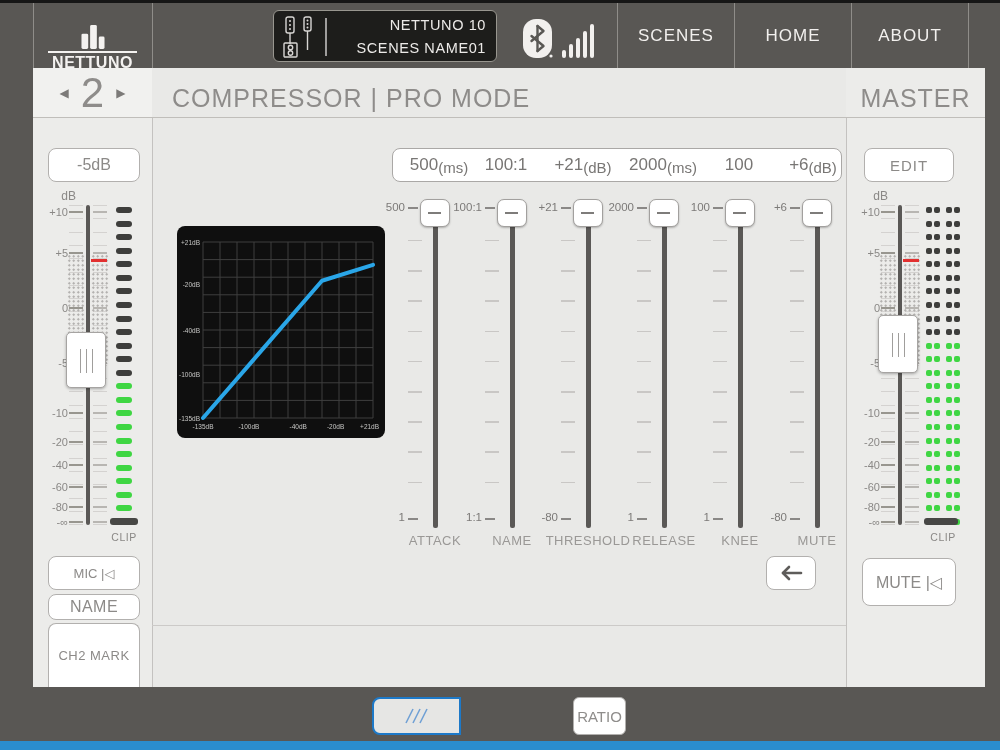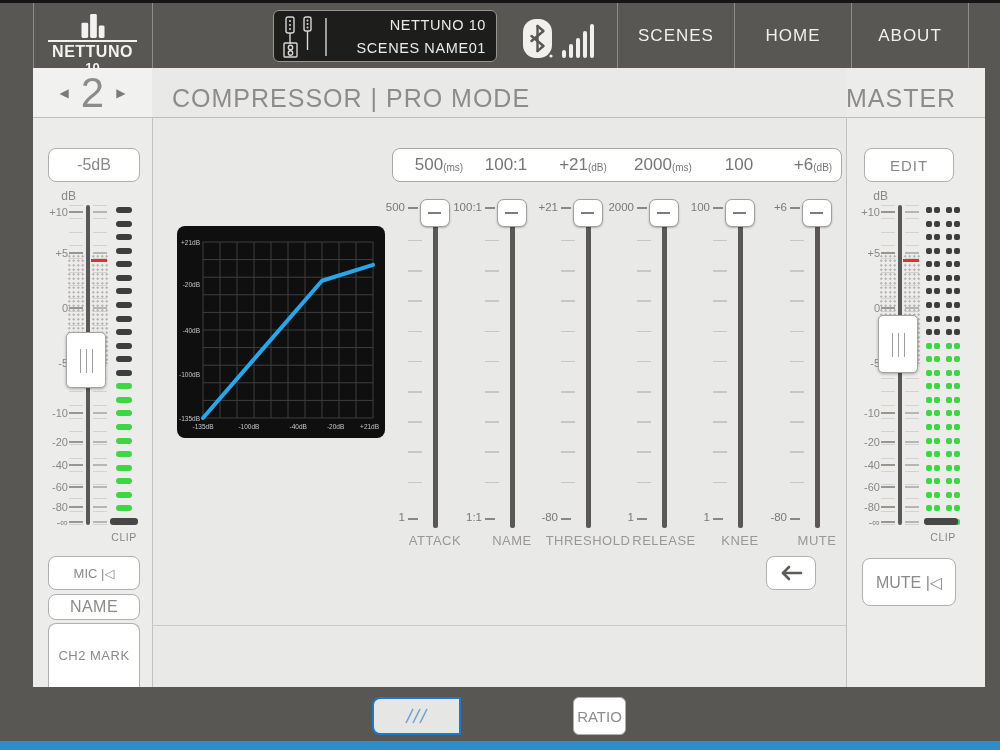--- a/index.html
+++ b/index.html
@@ -4,21 +4,21 @@
 <style>
   html,body{margin:0;padding:0;background:#2b2b2b;}
   #canvas{position:relative;width:1000px;height:750px;overflow:hidden;
     font-family:"Liberation Sans",sans-serif;background:#e9e9e7;-webkit-font-smoothing:antialiased;}
   .abs{position:absolute;}
   
   .dark{background:#595754;}
   #top-edge{left:0;top:0;width:1000px;height:3px;background:#161616;}
   #header{left:0;top:0;width:1000px;height:68px;}
   .hline{background:#8f8d89;width:1px;top:3px;height:65px;}
-  #logo-cell{left:33px;top:9px;width:119px;height:65px;display:flex;flex-direction:column;align-items:center;justify-content:flex-start;padding-top:5px;box-sizing:border-box;color:#f4f2f0;}
+  #logo-cell{left:33px;top:20px;width:119px;height:65px;display:flex;flex-direction:column;align-items:center;justify-content:flex-start;padding-top:5px;box-sizing:border-box;color:#f4f2f0;}
   .logo-title{font-size:16px;font-weight:bold;letter-spacing:.5px;border-top:2px solid #f4f2f0;padding:1px 4px 0 4px;margin-top:2px;}
   .logo-sub{font-size:13px;font-weight:bold;line-height:13px;}
   #display{left:273px;top:10px;width:224px;height:52px;background:#1d1d1b;border:1px solid #98968f;border-radius:6px;box-sizing:border-box;}
   .disp-text{position:absolute;right:10px;color:#eceae8;font-size:14.5px;letter-spacing:.6px;white-space:nowrap;}
   .sigbar{width:4px;background:#f2f0ee;border-radius:2px;}
   #nav{left:617px;top:3px;width:351px;height:65px;display:flex;}
   .nav-item{flex:1;display:flex;align-items:center;justify-content:center;color:#f2f0ee;font-size:17px;letter-spacing:1px;border-left:1px solid #8f8d89;cursor:pointer;}
   
   #left-strip{left:0;top:0;width:33px;height:750px;}
   #right-strip{left:985px;top:68px;width:15px;height:619px;}
@@ -53,21 +53,21 @@
   .pill{width:16px;height:6px;border-radius:3px;}
   .mrow{display:flex;justify-content:space-between;width:34px;}
   .mpair{display:flex;gap:2px;}
   .mini{width:6px;height:6px;border-radius:2px;}
   .clip-pill{height:7px;border-radius:3px;background:#474745;top:333px;}
   .clip-label{font-size:10.5px;color:#8a8886;top:346px;width:44px;text-align:center;letter-spacing:.5px;}
   
   #readout-bar{left:392px;top:148px;width:450px;height:34px;background:#fff;border:1px solid #aaa8a6;border-radius:8px;box-sizing:border-box;}
   .readout{position:absolute;top:0;height:32px;display:flex;align-items:center;transform:translateX(-50%);white-space:nowrap;}
   .ro-val{font-size:17px;color:#787674;}
-  .ro-unit{font-size:10px;color:#787674;padding-top:4px;}
+  .ro-unit{font-size:15px;color:#787674;padding-top:4px;}
   .slider{width:150px;height:360px;}
   .slider *{position:absolute;}
   .s-toplabel,.s-botlabel{width:45px;text-align:right;font-size:11.5px;color:#7c7a78;}
   .s-dash{left:48px;width:10px;height:2px;background:#8a8886;}
   .s-track{left:72.5px;top:7px;width:5px;height:326px;background:#5a5856;border-radius:2px;}
   .s-ticks{left:48px;top:45px;width:14px;height:272px;background:repeating-linear-gradient(180deg,#c9c7c5 0 1.5px,transparent 1.5px 30.2px);}
   .sknob{left:60px;top:4px;width:30px;height:28px;background:#fff;border:1.5px solid #a2a09e;border-radius:7px;box-sizing:border-box;box-shadow:0 1px 2px rgba(0,0,0,.25);cursor:pointer;}
   .sknob i{position:absolute;left:7px;top:11.5px;width:13px;height:2px;background:#7e7c7a;}
   .s-name{left:0;top:338px;width:150px;text-align:center;font-size:13px;color:#9a9896;letter-spacing:.5px;}
   #graph{left:177px;top:226px;width:208px;height:212px;background:#0f0f0f;border-radius:8px;}
@@ -160,21 +160,21 @@
     <span id="sel-num">2</span>
     <span class="sel-arrow">▶</span>
   </div>
 
   <div class="abs" id="rule-titles"></div>
   <div class="abs" id="rule-v1"></div>
   <div class="abs" id="rule-v2"></div>
   <div class="abs" id="rule-mid"></div>
 
   <div class="abs big-title" style="left:172px;top:84px;">COMPRESSOR | PRO MODE</div>
-  <div class="abs big-title" style="left:846px;top:84px;width:139px;">MASTER</div>
+  <div class="abs big-title" style="left:846px;top:84px;width:139px;text-align:center;">MASTER</div>
 
   <div class="abs btn" style="left:48px;top:148px;width:92px;height:34px;font-size:16px;">-5dB</div>
   <div class="abs btn" style="left:48px;top:556px;width:92px;height:34px;font-size:13px;">MIC |◁</div>
   <div class="abs btn" style="left:48px;top:594px;width:92px;height:26px;font-size:16px;letter-spacing:.5px;">NAME</div>
   <div class="abs btn" style="left:48px;top:623px;width:92px;height:64px;font-size:13px;letter-spacing:.5px;border-radius:8px 8px 0 0;border-bottom:none;">CH2 MARK</div>
 
   <div class="abs btn" style="left:864px;top:148px;width:90px;height:34px;font-size:15px;letter-spacing:1px;">EDIT</div>
   <div class="abs btn" style="left:862px;top:558px;width:94px;height:48px;font-size:16px;">MUTE |◁</div>
 
   <div class="abs fader" id="ch-fader" style="left:44px;top:185px;">

